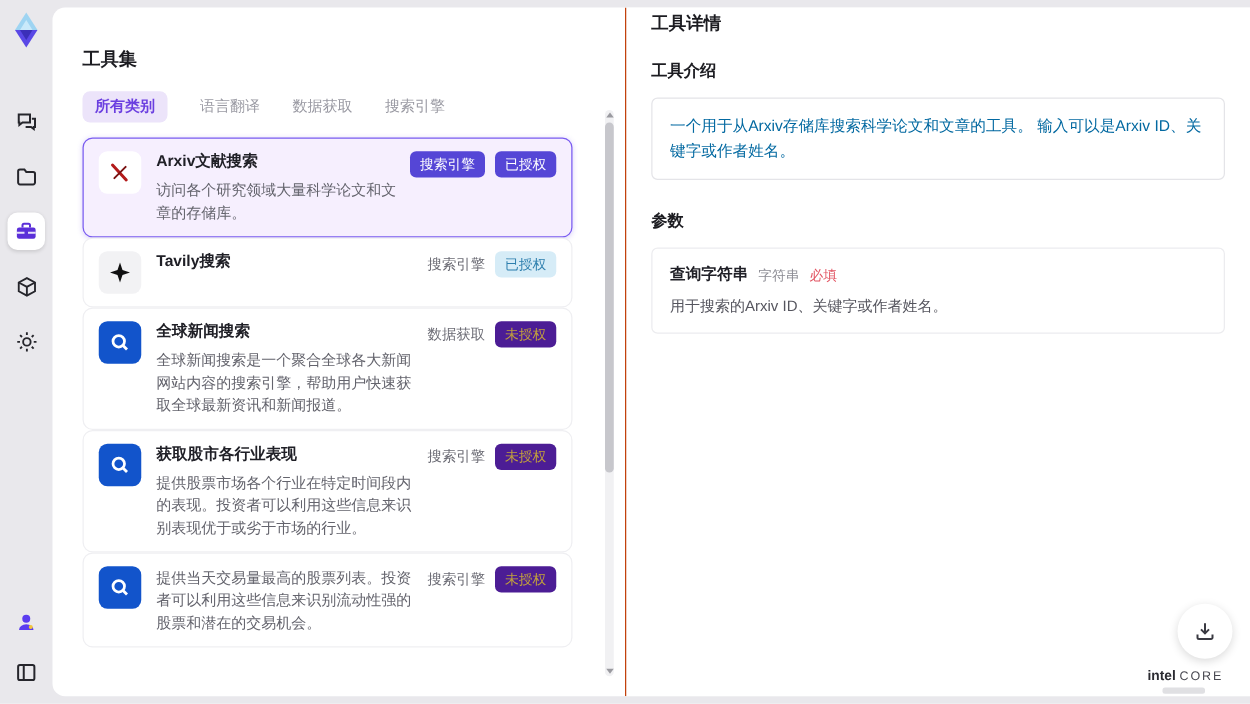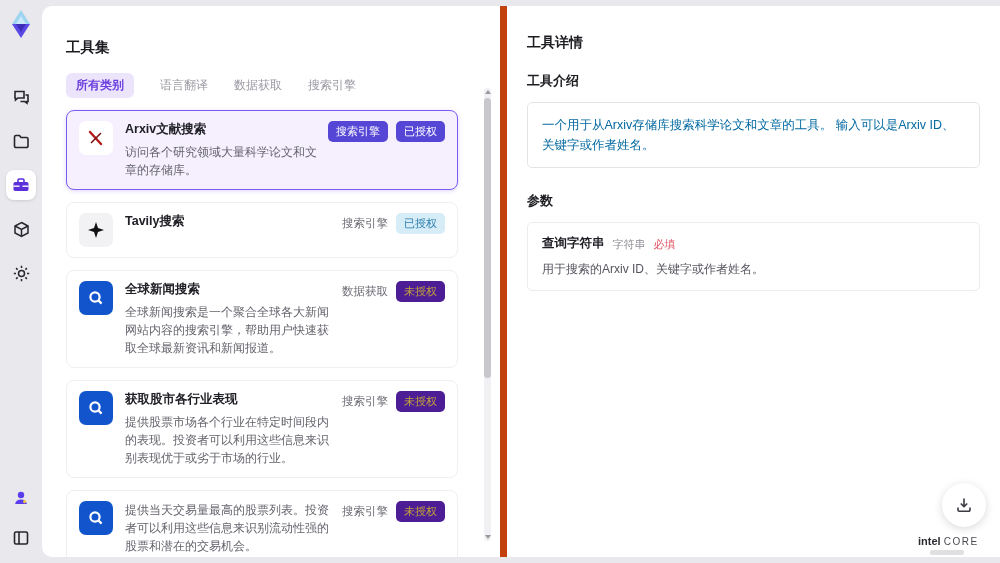--- a/index.html
+++ b/index.html
@@ -25,21 +25,21 @@
 
   
   .list-panel { position:absolute; left:0; top:0; bottom:4px; width:458px; padding:32px 24px 0 24px; }
   .panel-title { font-size:14.5px; font-weight:bold; margin-bottom:16px; }
   .tabs { display:flex; align-items:center; gap:26px; font-size:12px; color:#9a9aa3; }
   .tab { cursor:pointer; }
   .tab.active { background:#ece4fa; color:#6b3fe0; padding:4px 10px; border-radius:6px; font-weight:bold; }
   .tool-list { margin-top:12px; padding-right:18px; }
 
   .tool-item { display:flex; background:#fff; border:1px solid #efeff2; border-radius:8px;
-    padding:10px 12px; margin-bottom:12px; cursor:pointer;justify-content:center; }
+    padding:10px 12px; margin-bottom:0; cursor:pointer;justify-content:center; }
   .tool-item.selected { background:#f6effe; border:1.5px solid #7a5cf0;
     box-shadow:0 1px 4px rgba(122,92,240,.25); }
   .tool-icon { width:34px; height:34px; border-radius:7px; flex:0 0 34px;
     display:flex; align-items:center; justify-content:center; margin-right:12px; }
   .tool-icon.white { background:#ffffff; }
   .tool-icon.gray  { background:#f2f2f4; }
   .tool-icon.blue  { background:#1254cb; }
   .tool-body { flex:1 1 auto; min-width:0; }
   .tool-name { font-size:12.5px; font-weight:bold; color:#202027; margin-bottom:5px; }
   .tool-desc { font-size:12px; line-height:1.5; color:#64646d; }
@@ -55,21 +55,21 @@
     background:#f1f1f3; border-radius:4px; }
   .scroll-thumb { position:absolute; top:10px; left:0; width:7px; height:280px;
     background:#c7c7cc; border-radius:4px; cursor:pointer; }
   .scroll-arrow { position:absolute; left:0.5px; width:0; height:0;
     border-left:3px solid transparent; border-right:3px solid transparent; }
   .scroll-arrow.up { top:2px; border-bottom:4px solid #9a9aa0; }
   .scroll-arrow.down { bottom:2px; border-top:4px solid #9a9aa0; }
 
   
   .detail-panel { position:absolute; left:458px; right:0; top:0; bottom:0;
-    border-left:7px solid #c2410c; padding:28px 20px; background:#fff; }
+    border-left:1px solid #c2410c; padding:4px 20px; background:#fff; }
   .detail-title { font-size:14px; font-weight:bold; margin-bottom:20px; }
   .section-title { font-size:13px; font-weight:bold; margin-bottom:12px; }
   .intro-box { border:1px solid #e4e4e8; border-radius:5px; padding:12px 14px;
     font-size:12.5px; color:#0369a1; line-height:1.6; }
   .params-title { margin-top:24px; }
   .param-card { border:1px solid #ececef; border-radius:5px; padding:12px 14px; }
   .param-head { display:flex; align-items:flex-end; gap:8px; }
   .param-name { font-size:12.5px; font-weight:bold; color:#202027; }
   .param-type { font-size:11px; color:#8b8b93; }
   .param-required { font-size:11px; color:#e25563; }

